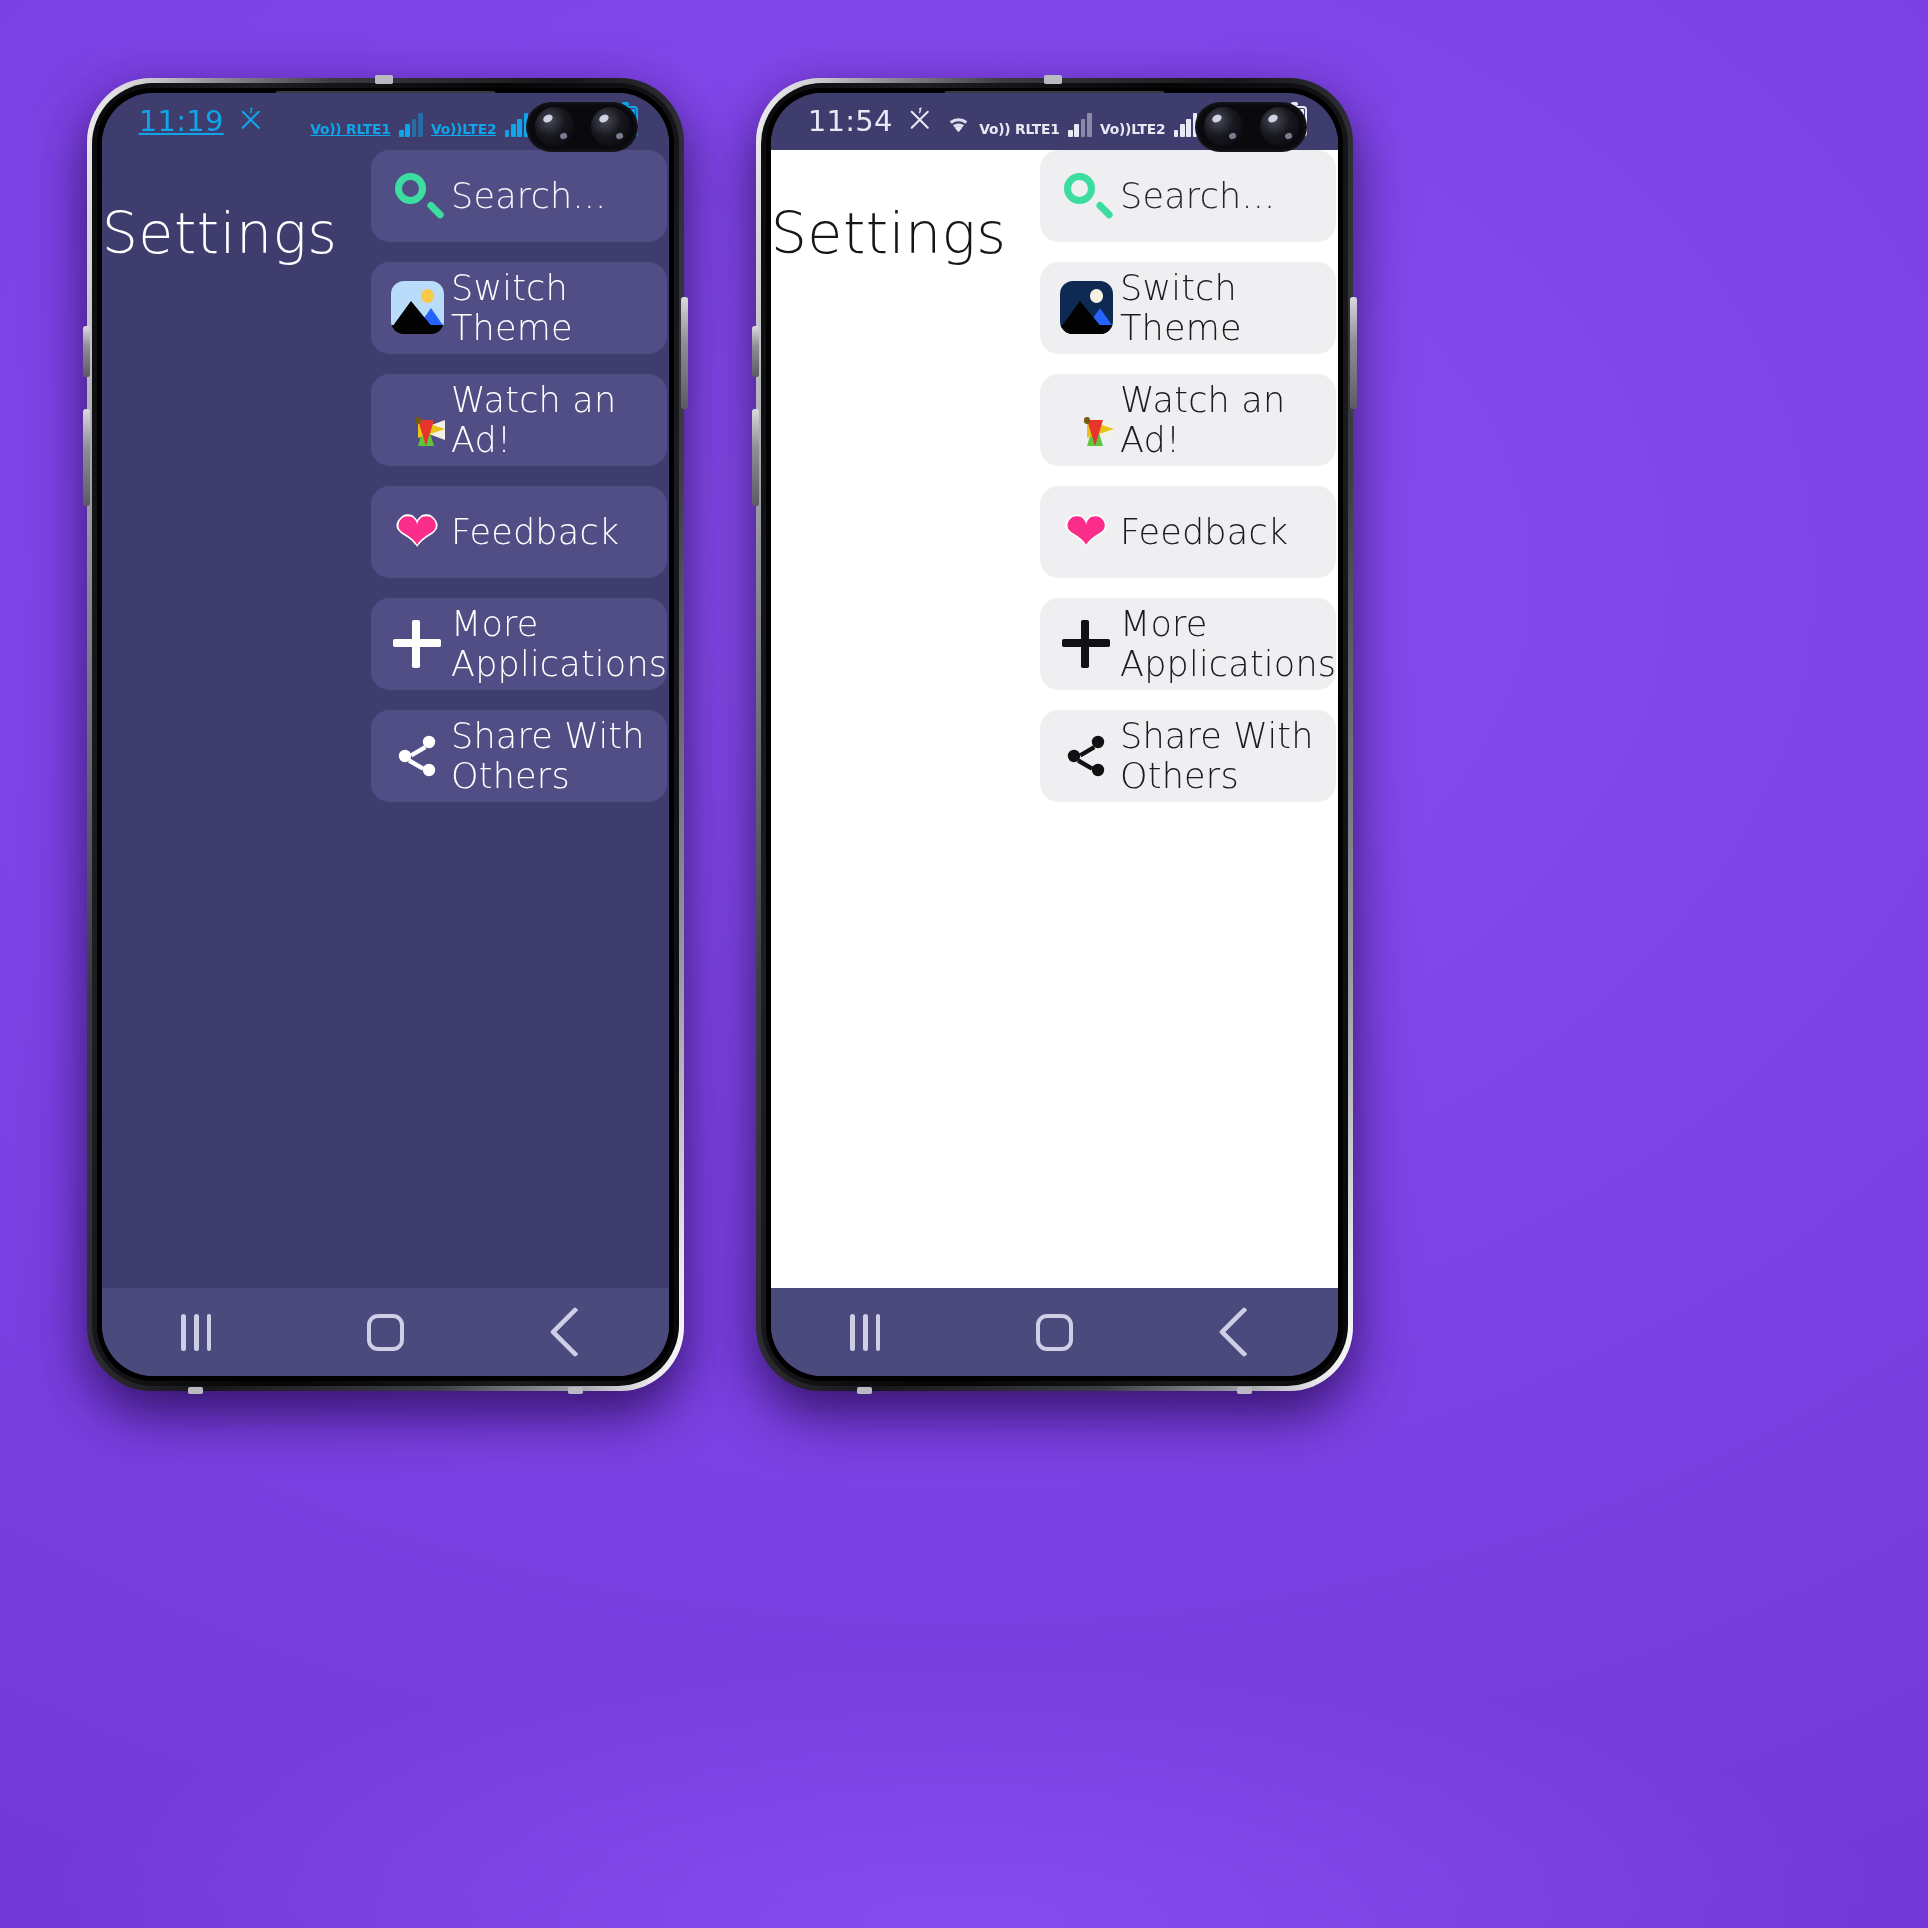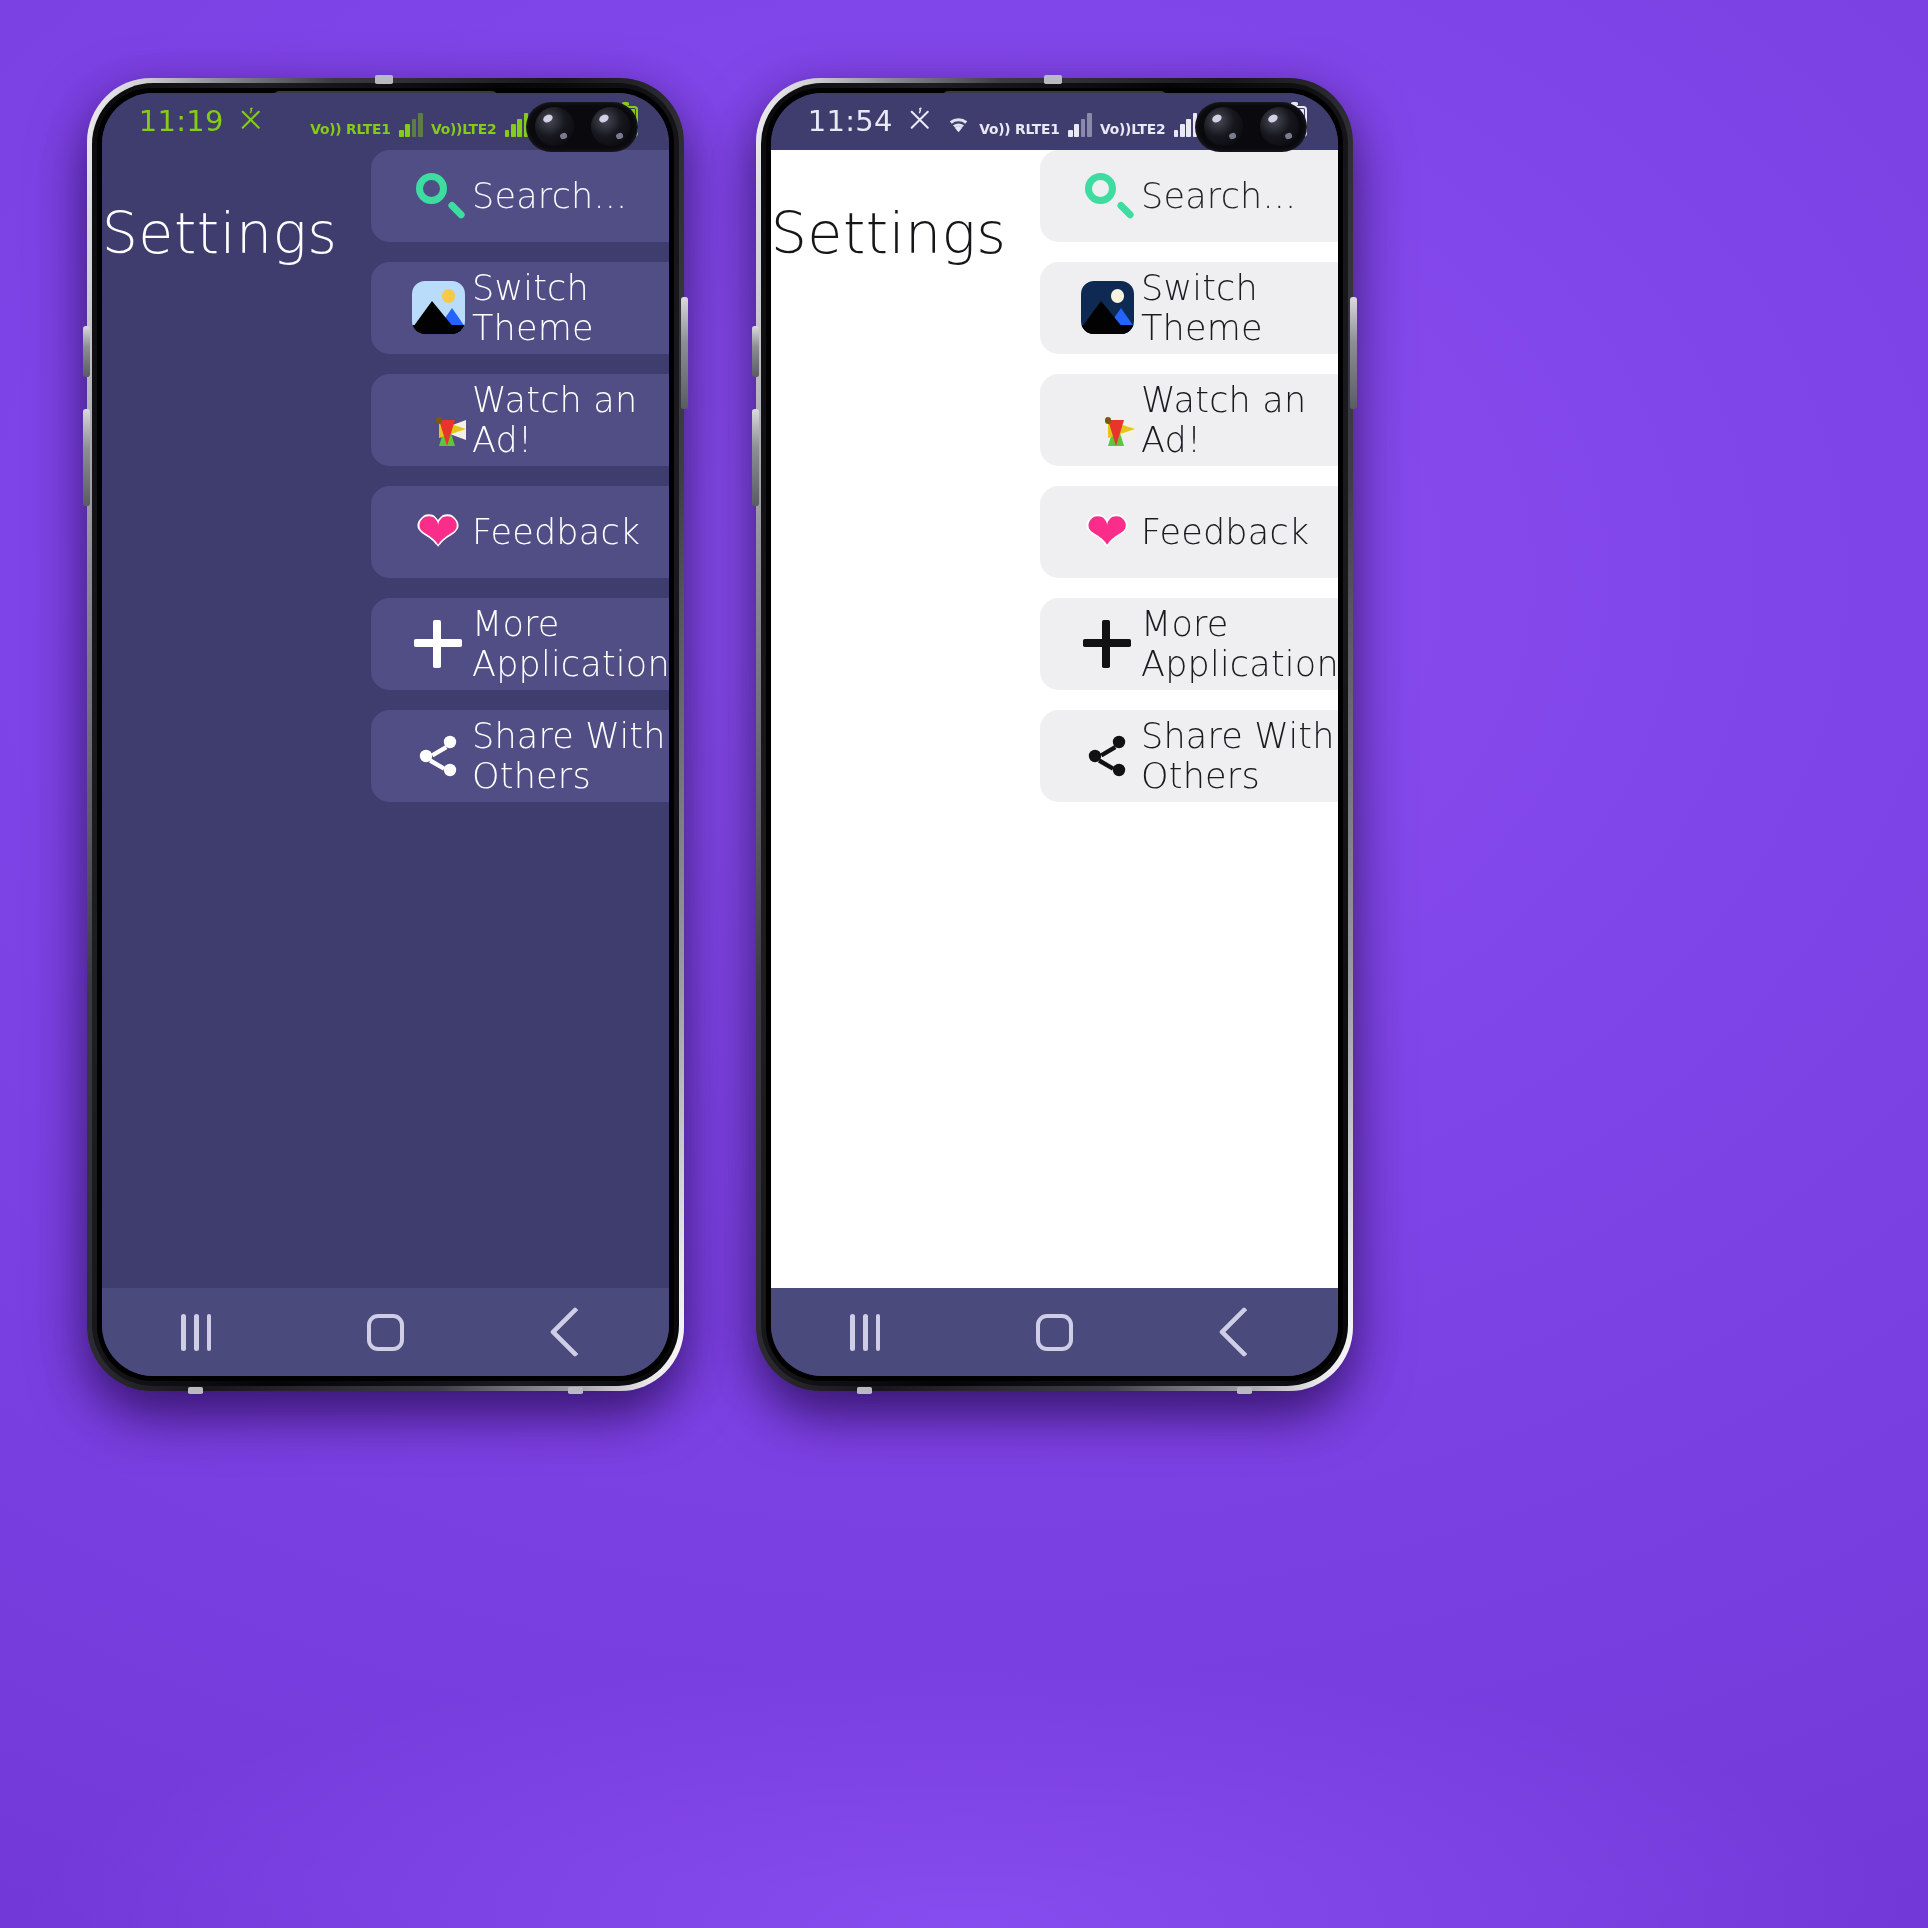--- a/index.html
+++ b/index.html
@@ -76,21 +76,21 @@
     background:rgba(235,235,255,.85);transform:rotate(-28deg);}
   .lens:before{content:"";position:absolute;right:6.4px;bottom:8.3px;width:7.3px;height:5.5px;border-radius:50%;
     background:rgba(210,210,240,.55);transform:rotate(-20deg);}
 
   
   .appbody{flex:1 1 auto;display:flex;min-height:0;gap:6px;}
   .app-title{text-align:center;font-size:57px;font-weight:300;letter-spacing:0.5px;
     margin-top:50px;margin-bottom:51px;}
 
   .menu{padding:0 27.5px;display:flex;flex-direction:column;gap:20px;}
-  .row{height:92px;border-radius:18.4px;display:flex;align-items:center;padding-left:33px;box-sizing:border-box;}
+  .row{height:92px;border-radius:18.4px;display:flex;align-items:center;padding-left:12px;box-sizing:border-box;}
   .row .ico{width:68px;flex:0 0 68px;display:flex;align-items:center;justify-content:center;}
   .row .label{font-size:35px;font-weight:300;letter-spacing:0.2px;}
   .row.search .label{opacity:.95;}
 
   
   .ic-search{width:48px;height:48px;position:relative;}
   .ic-search i{position:absolute;left:1.8px;top:1.8px;width:31px;height:31px;border-radius:50%;
     border:7.3px solid #3ddca0;box-sizing:border-box;}
   .ic-search b{position:absolute;right:1.8px;bottom:0px;width:7.3px;height:20px;border-radius:3.7px;
     background:#3ddca0;transform:rotate(-45deg);transform-origin:center;}
@@ -130,21 +130,21 @@
   .ic-gear{width:51px;height:51px;}
 
   
   .sysnav{height:88px;flex:0 0 88px;display:flex;align-items:center;}
   .sysnav .slot{flex:1;display:flex;align-items:center;justify-content:center;}
   .nav-recents{display:flex;gap:8.3px;}
   .nav-recents i{display:block;width:4.6px;height:37px;border-radius:2.8px;background:currentColor;}
   .nav-home{width:37px;height:37px;border-radius:11px;border:4.6px solid currentColor;box-sizing:border-box;}
   .nav-back{width:31px;height:31px;border-left:5.5px solid currentColor;border-bottom:5.5px solid currentColor;
     transform:rotate(45deg);border-radius:2.8px;}
-  .theme-dark .statusbar{background:#3e3d6d;color:#84cc16;}
+  .theme-dark .statusbar{background:#3e3d6d;color:#0ea5e9;text-decoration:underline;}
   .theme-dark .appbody{background:#3e3d6d;color:#ffffff;}
   .theme-dark .app-title{color:#ffffff;}
   .theme-dark .row{background:#504e85;}
   .theme-dark .row .label{color:#ffffff;}
   .theme-dark .ic-plus,.theme-dark .ic-share{color:#ffffff;}
   .theme-dark .appnav{background:#34335c;color:#9b99c6;}
   .theme-dark .sysnav{background:#4b4a7c;color:#cfcee6;}
   .theme-light .statusbar{background:#3e3d6d;color:#e9e8f5;}
   .theme-light .appbody{background:#ffffff;color:#1b1b1f;}
   .theme-light .app-title{color:#16161a;}

